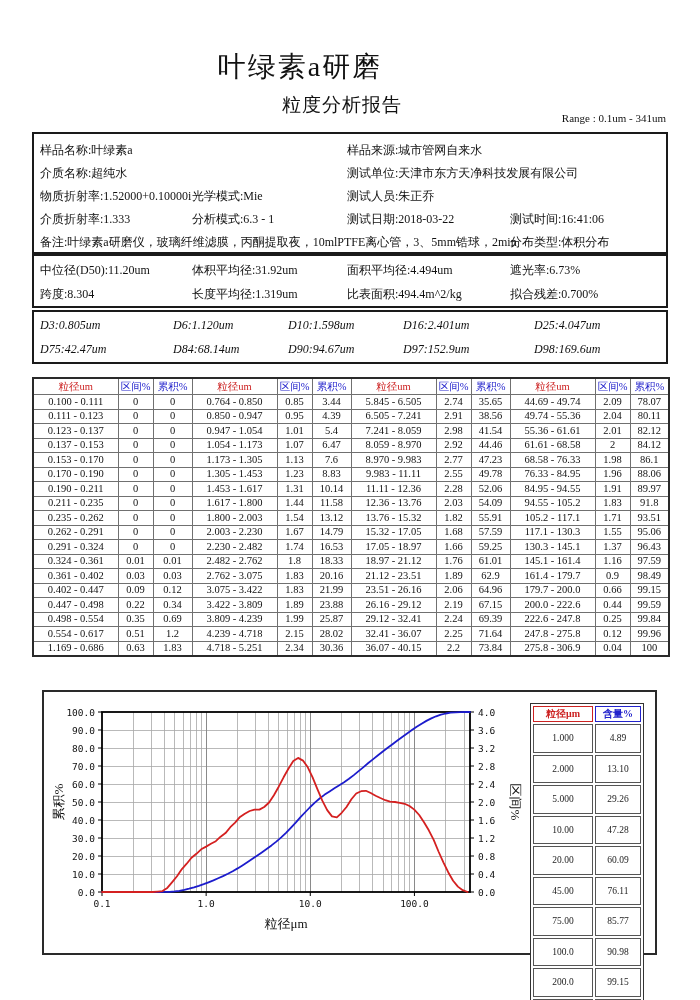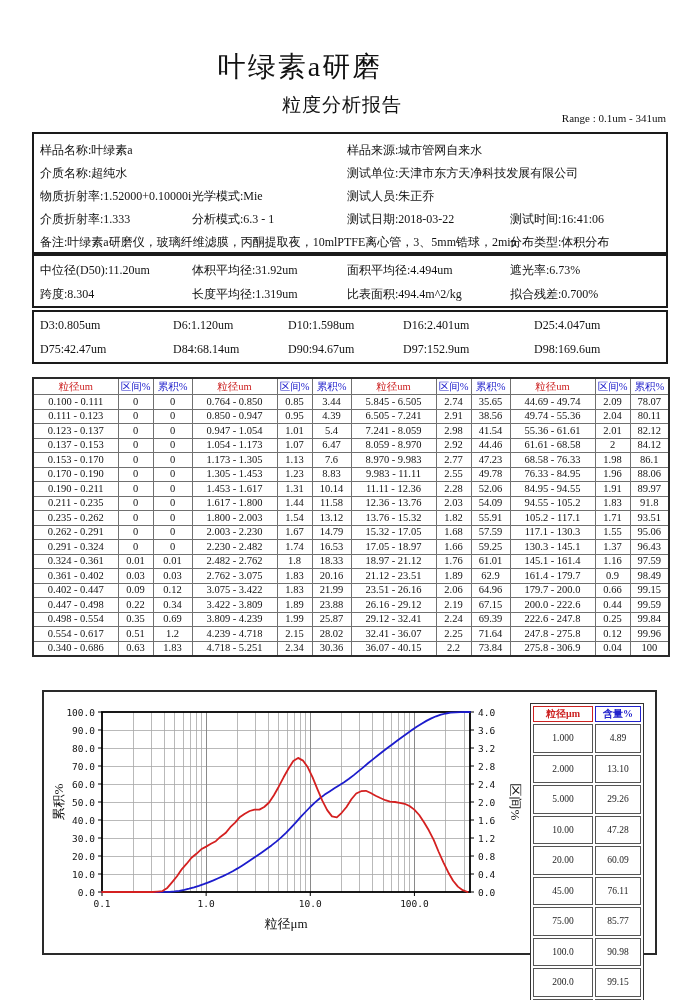--- a/index.html
+++ b/index.html
@@ -3,21 +3,21 @@
 <meta charset="utf-8">
 <style>
   html,body{margin:0;padding:0;background:#ffffff;}
   body{width:700px;height:1000px;position:relative;font-family:"Liberation Serif",serif;color:#111;}
   .title{position:absolute;top:48px;left:0;width:600px;text-align:center;font-size:28px;letter-spacing:2px;}
   .subtitle{position:absolute;top:92px;left:0;width:600px;text-align:center;font-size:19px;letter-spacing:1px;margin-left:42px;}
   .range-label{position:absolute;top:112px;right:34px;font-size:11px;}
   .box{position:absolute;left:32px;width:632px;border:2px solid #1a1a1a;background:#fff;}
   .info-box{top:132px;height:118px;}
   .stats-box{top:254px;height:50px;}
-  .d-box{top:310px;height:50px;}
+  .d-box{top:310px;height:50px;font-style:italic;}
   .f{position:absolute;font-size:12px;white-space:nowrap;}
   table.dist-table{position:absolute;left:32px;top:377px;width:636px;border-collapse:collapse;table-layout:fixed;border:2px solid #2a2a2a;background:#fff;}
   table.dist-table th{font-size:10.5px;font-weight:normal;border:1px solid #707070;height:15px;padding:0;}
   table.dist-table td{font-size:10.5px;text-align:center;border:1px solid #707070;height:13.5px;padding:0;line-height:1;}
   table.dist-table th.h-size{color:#cc2222;}
   table.dist-table th.h-pct{color:#2222cc;}
   .chart-panel{position:absolute;left:42px;top:690px;width:611px;height:261px;border:2px solid #2a2a2a;background:#fff;}
   #chart-svg{position:absolute;left:3px;top:4px;}
   .tick-label{font-family:"DejaVu Sans Mono",monospace;font-size:9.5px;fill:#111;}
   .axis-title{font-size:13px;fill:#111;font-family:"Liberation Serif",serif;}
@@ -338,21 +338,21 @@
         <td>2.15</td>
         <td>28.02</td>
         <td>32.41 - 36.07</td>
         <td>2.25</td>
         <td>71.64</td>
         <td>247.8 - 275.8</td>
         <td>0.12</td>
         <td>99.96</td>
       </tr>
       <tr>
-        <td>0.340 - 0.686</td>
+        <td>1.169 - 0.686</td>
         <td>0.63</td>
         <td>1.83</td>
         <td>4.718 - 5.251</td>
         <td>2.34</td>
         <td>30.36</td>
         <td>36.07 - 40.15</td>
         <td>2.2</td>
         <td>73.84</td>
         <td>275.8 - 306.9</td>
         <td>0.04</td>

